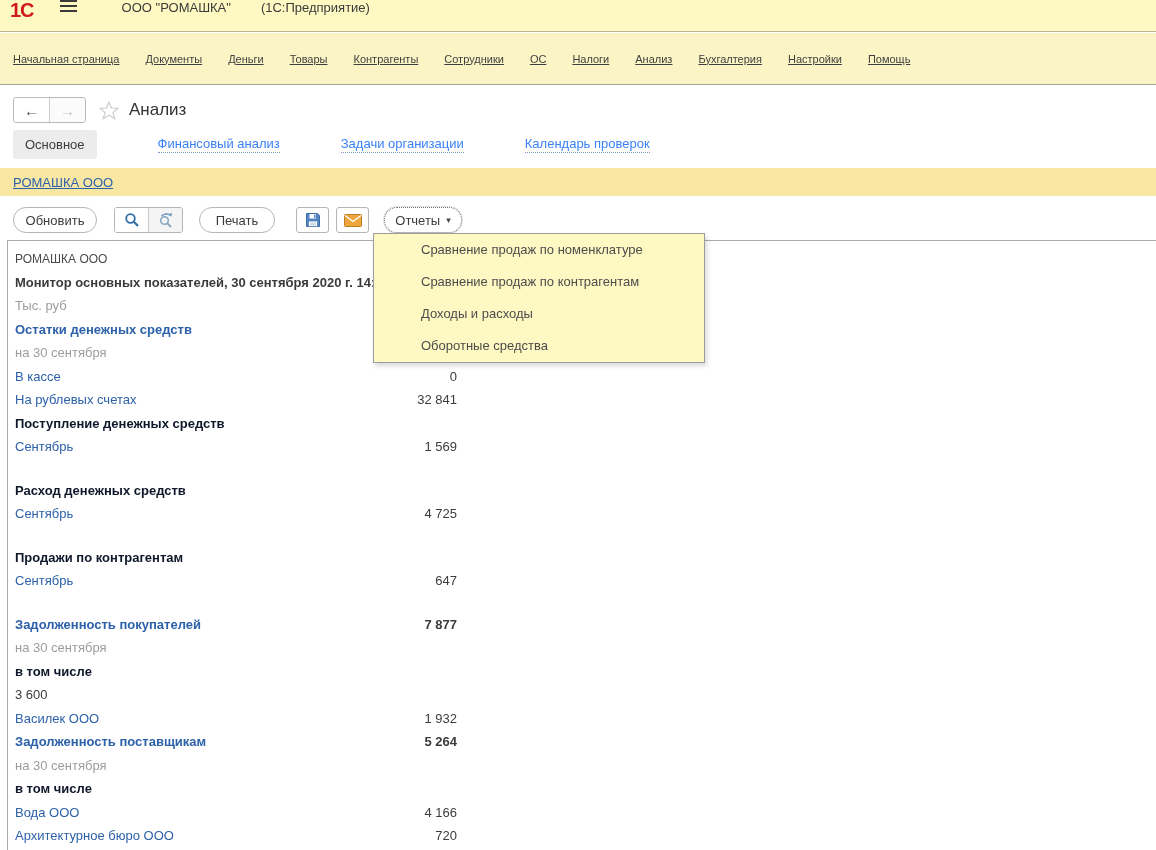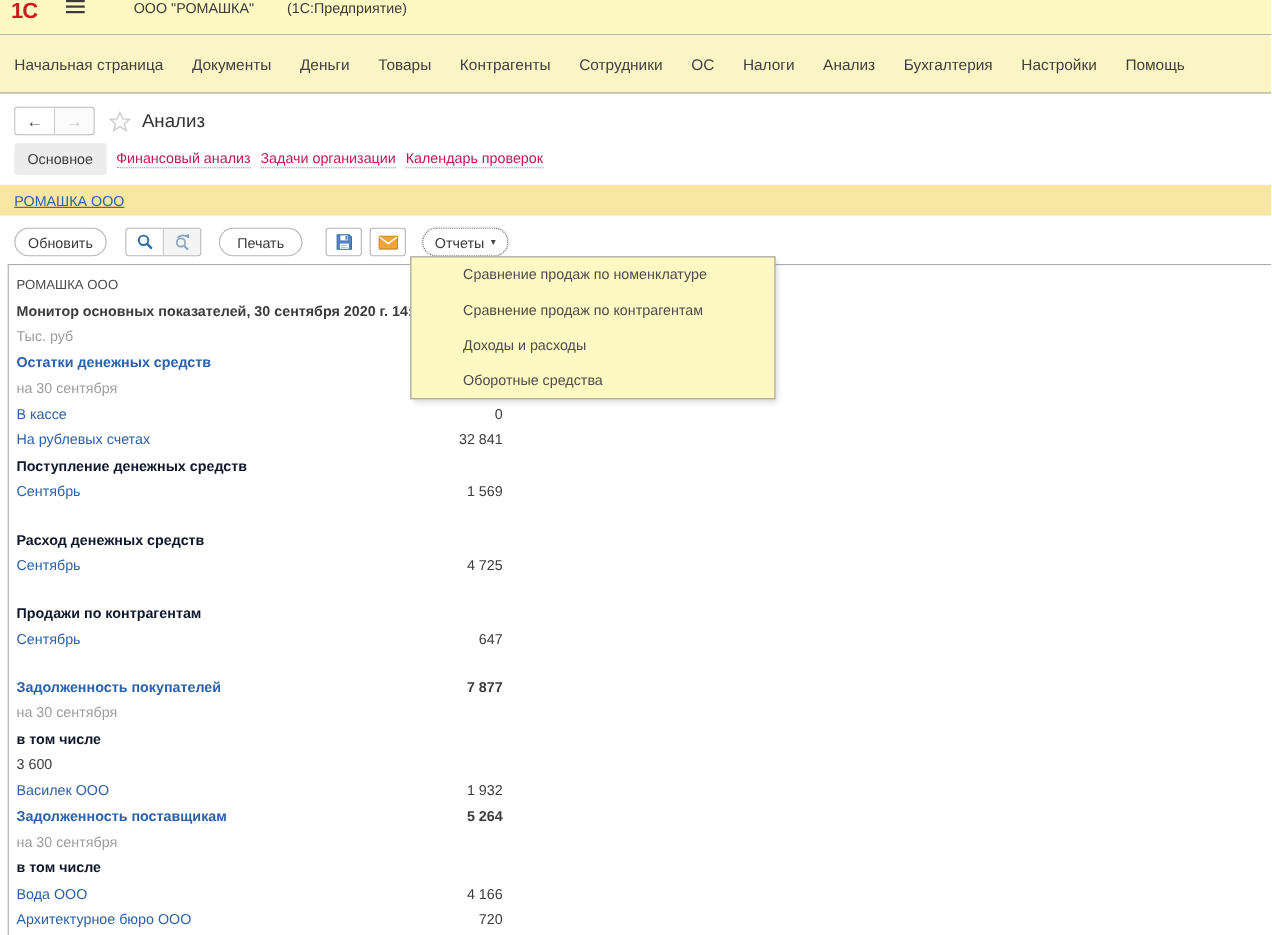--- a/index.html
+++ b/index.html
@@ -11,36 +11,36 @@
     border-bottom:1px solid #b4b49b;display:flex;align-items:flex-start;box-sizing:border-box;}
   .logo{margin-left:10px;font-size:20px;font-weight:bold;color:#cf1b1b;letter-spacing:-1px;line-height:1;}
   .hamburger{margin-left:26px;display:flex;flex-direction:column;gap:3px;cursor:pointer;}
   .hamburger span{display:block;width:17px;height:2px;background:#3a3a3a;}
   .tb-title{margin-left:45px;font-size:13px;color:#3a3a3a;}
   .tb-subtitle{margin-left:30px;font-size:13px;color:#3a3a3a;}
 
   
   .menubar{position:absolute;left:0;top:33px;width:100%;height:52px;background:#fbf5c6;
     border-bottom:1px solid #a5a597;display:flex;align-items:center;gap:26px;
-    padding-left:13px;box-sizing:border-box;font-size:14px;color:#3f3f3f;}
+    padding-left:13px;box-sizing:border-box;font-size:11px;color:#3f3f3f;text-decoration:underline;}
   .menu-item{white-space:nowrap;cursor:pointer;}
 
   
   .navrow{position:absolute;left:13px;top:97px;height:26px;display:flex;align-items:center;}
   .histgroup{display:flex;border:1px solid #b9b9b9;border-radius:3px;overflow:hidden;background:#fff;height:26px;box-sizing:border-box;}
   .histbtn{width:35px;display:flex;align-items:center;justify-content:center;font-size:15px;color:#4a4a4a;background:#fff;cursor:pointer;}
   .histbtn.disabled{border-left:1px solid #cdcdcd;color:#c3c3c3;background:#fbfbfb;cursor:default;}
   .star{margin-left:13px;display:flex;align-items:center;}
   .page-title{margin-left:10px;font-size:17px;color:#333;}
 
   
-  .tabsrow{position:absolute;left:13px;top:130px;height:29px;display:flex;align-items:center;gap:9px;font-size:13px;}
+  .tabsrow{position:absolute;left:13px;top:130px;height:29px;display:flex;align-items:center;gap:17px;font-size:13px;}
   .tab{cursor:pointer;}
   .tab.active{background:#ececec;color:#3c3c3c;padding:7px 12px;border-radius:3px;cursor:default;}
-  .tab.link{color:#be185d;border-bottom:1px dotted #7a98c4;padding-bottom:1px;}
+  .tab.link{color:#3b82f6;border-bottom:1px dotted #7a98c4;padding-bottom:1px;margin-left:44px;}
 
   
   .orgbar{position:absolute;left:0;top:168px;width:100%;height:28px;background:#f8e7a3;
     display:flex;align-items:center;padding-left:13px;box-sizing:border-box;}
   .org-link{font-size:13px;color:#2d61a9;text-decoration:underline;cursor:pointer;}
 
   
   .toolbar{position:absolute;left:13px;top:207px;height:26px;display:flex;align-items:center;}
   .btn{height:26px;background:#fff;border:1px solid #b5b5b5;border-radius:13px;font-size:13px;
     color:#3c3c3c;display:flex;align-items:center;justify-content:center;box-sizing:border-box;

